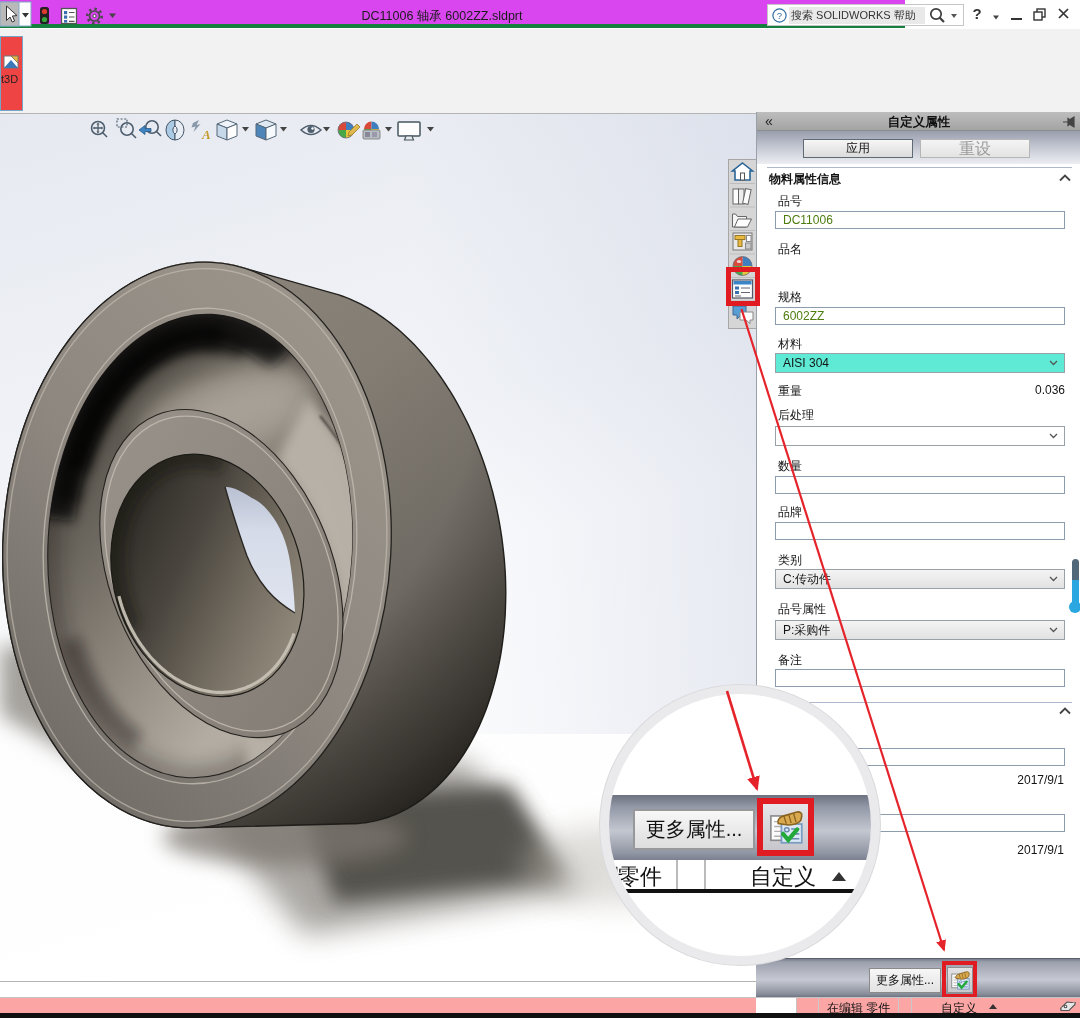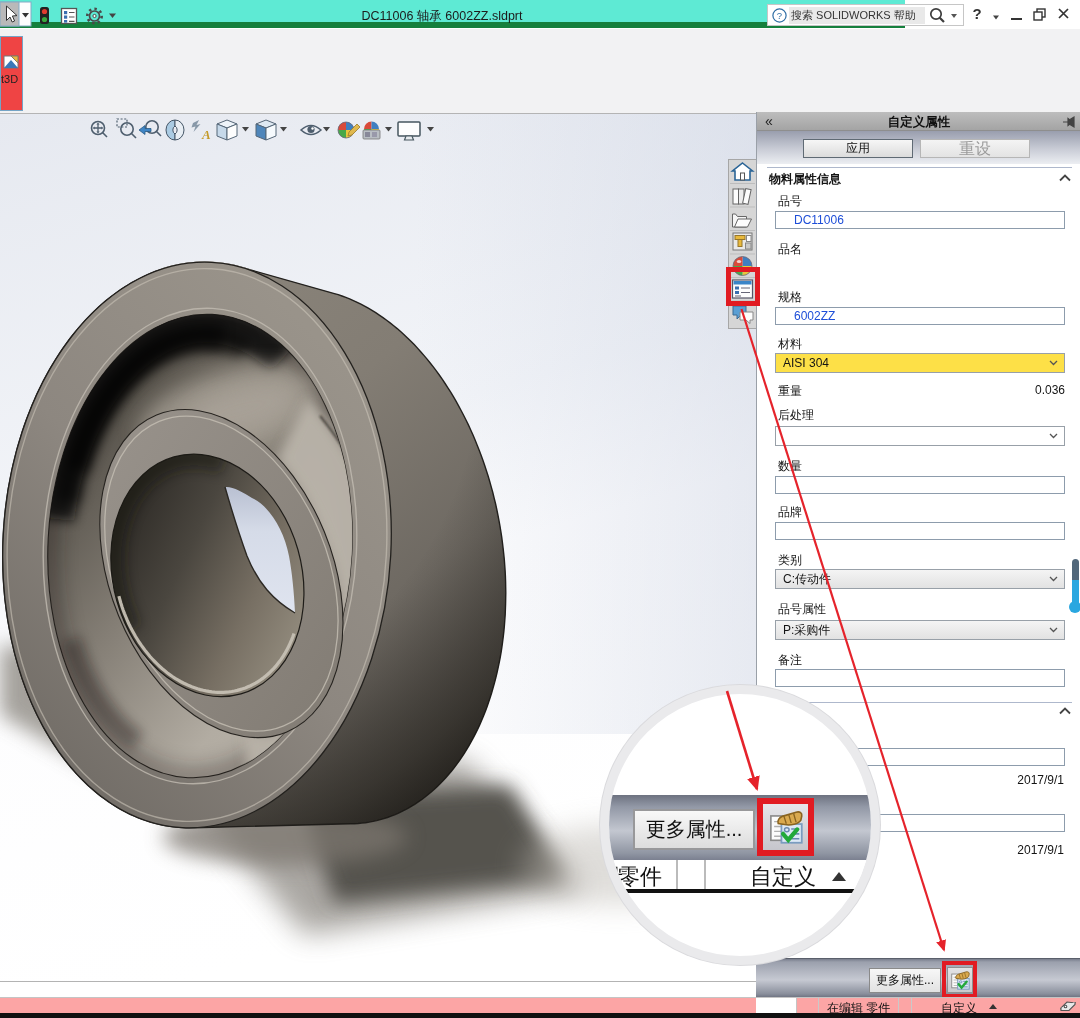--- a/index.html
+++ b/index.html
@@ -1,25 +1,25 @@
 <!DOCTYPE html>
 <html><head><meta charset="utf-8"><style>
 *{margin:0;padding:0;box-sizing:border-box}
 html,body{width:1080px;height:1018px}
 body{position:relative;overflow:hidden;font-family:"Liberation Sans",sans-serif;background:#fff;color:#111}
 .abs{position:absolute}
 .lbl{position:absolute;font-size:12px;color:#141414;white-space:nowrap}
-.inp{position:absolute;left:18px;width:290px;height:18px;background:#fff;border:1px solid #8d9cac;font-size:12px;color:#1d4ed8;line-height:16px;padding-left:18px}
+.inp{position:absolute;left:18px;width:290px;height:18px;background:#fff;border:1px solid #8d9cac;font-size:12px;color:#4d7c0f;line-height:16px;padding-left:7px}
 .sel{position:absolute;left:18px;width:290px;height:20px;border:1px solid #98a0a8;font-size:12px;color:#141414;line-height:18px;padding-left:7px}
 .chev{position:absolute;right:6px;top:6px;width:9px;height:6px}
 .tri-u{width:0;height:0;border-left:4px solid transparent;border-right:4px solid transparent;border-bottom:5px solid #333}
 </style></head>
 <body>
 
-<div class="abs" style="left:0;top:0;width:905px;height:28px;background:#5eead4;border-bottom:6px solid #15803d">
+<div class="abs" style="left:0;top:0;width:905px;height:28px;background:#d946ef;border-bottom:4px solid #15803d">
   <svg class="abs" style="left:0;top:0" width="130" height="28" viewBox="0 0 130 28">
     <rect x="0" y="2" width="31" height="24" fill="#fdfdfd" stroke="#84aac4"></rect>
     <rect x="0" y="2" width="19" height="24" fill="#b9b9b9" stroke="#84aac4"></rect>
     <path d="M6.5,6 L6.5,20.5 L10,17 L12.2,22 L14.6,21 L12.4,16 L17,15.6 Z" fill="#fff" stroke="#333" stroke-width="1"></path>
     <path d="M22,13 l7,0 l-3.5,4.5 z" fill="#333"></path>
     <rect x="40" y="7" width="9" height="17" rx="2.5" fill="#222"></rect>
     <circle cx="44.5" cy="11.5" r="2.6" fill="#e23b2e"></circle>
     <circle cx="44.5" cy="19.5" r="2.6" fill="#37a93c"></circle>
     <rect x="61.5" y="8.5" width="15" height="15" fill="#fff" stroke="#555" stroke-width="1.3"></rect>
     <rect x="64" y="11" width="3.2" height="3.2" fill="#3a6fb0"></rect>
@@ -260,21 +260,21 @@
   <svg class="abs" style="left:301px;top:61px" width="14" height="9" viewBox="0 0 14 9">
       <path d="M2,7.5 L7,2.5 L12,7.5" fill="none" stroke="#444" stroke-width="1.8"></path>
     </svg>
 
   <div class="lbl" style="left:21px;top:81px">品号</div>
   <div class="inp" style="top:99px">DC11006</div>
   <div class="lbl" style="left:21px;top:129px">品名</div>
   <div class="lbl" style="left:21px;top:177px">规格</div>
   <div class="inp" style="top:195px">6002ZZ</div>
   <div class="lbl" style="left:21px;top:224px">材料</div>
-  <div class="sel" style="top:241px;background:#fde047">AISI 304<svg class="chev" viewBox="0 0 9 6">
+  <div class="sel" style="top:241px;background:#5eead4">AISI 304<svg class="chev" viewBox="0 0 9 6">
         <path d="M1,1 L4.5,4.5 L8,1" fill="none" stroke="#555" stroke-width="1.3"></path>
       </svg></div>
   <div class="lbl" style="left:21px;top:271px">重量</div>
   <div class="lbl" style="left:251px;top:271px;width:57px;text-align:right">0.036</div>
   <div class="lbl" style="left:21px;top:295px">后处理</div>
   <div class="sel" style="top:314px;background:#fff">
       <svg class="chev" viewBox="0 0 9 6">
         <path d="M1,1 L4.5,4.5 L8,1" fill="none" stroke="#555" stroke-width="1.3"></path>
       </svg>
     </div>

